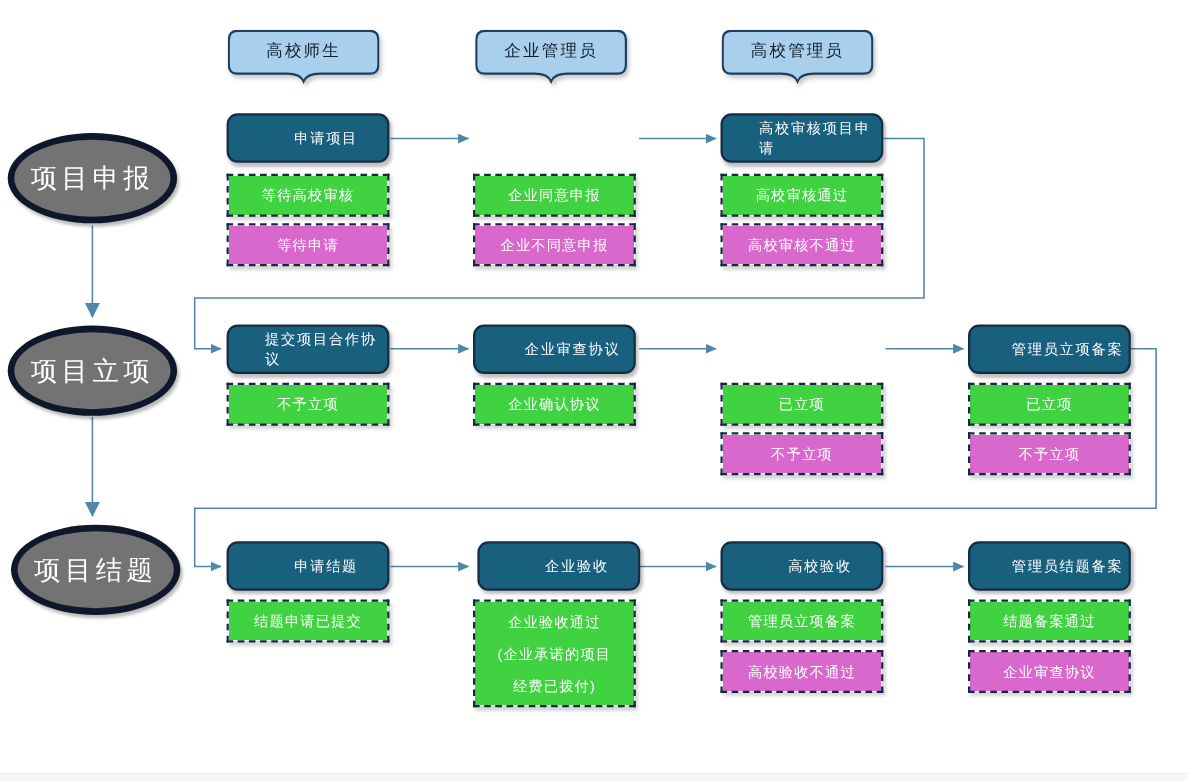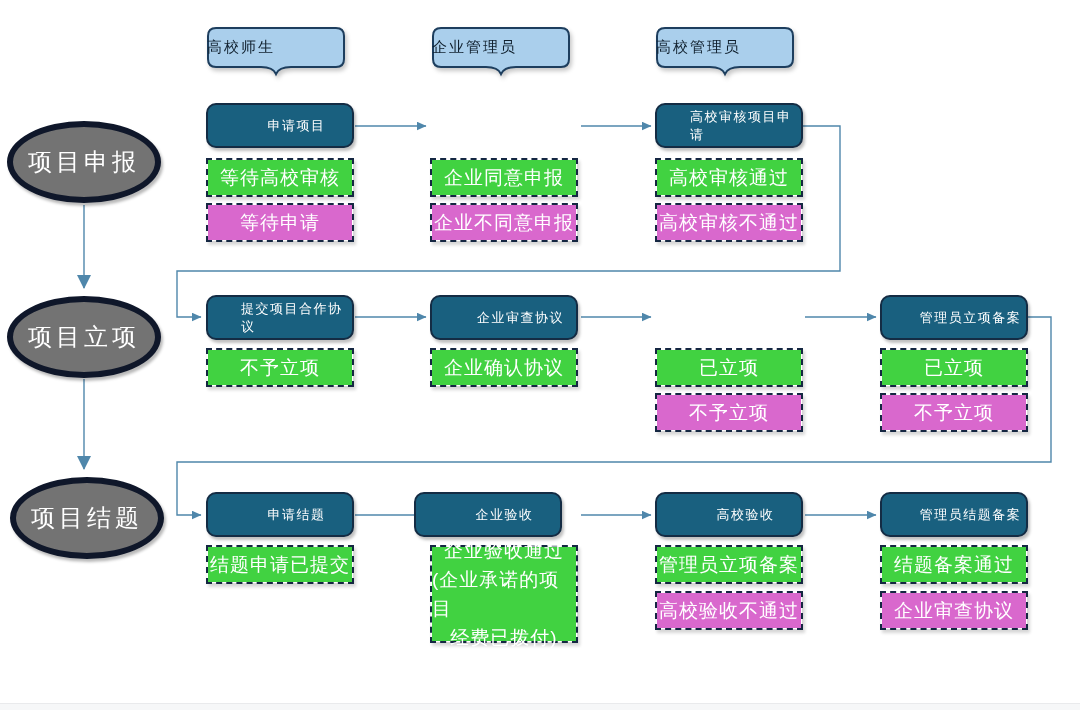--- a/index.html
+++ b/index.html
@@ -6,21 +6,21 @@
   .stage{
     position:relative;width:1080px;height:710px;background:#ffffff;overflow:hidden;
     font-family:"Liberation Sans", sans-serif;
   }
   .connectors{position:absolute;left:0;top:0;z-index:1;}
   
   .lane-header{position:absolute;width:138px;height:50px;z-index:3;}
   .lane-header svg{position:absolute;left:0;top:0;filter:drop-shadow(2px 3px 2px rgba(0,0,0,.22));}
   .lane-header .lbl{
     position:absolute;left:0;top:0;width:138px;height:40px;line-height:40px;
-    font-size:15px;letter-spacing:2px;color:#10202e;
+    text-align:center;font-size:15px;letter-spacing:2px;color:#10202e;
   }
   
   .phase{
     position:absolute;width:154px;height:82px;border-radius:50%;z-index:3;
     background:#737373;border:6px solid #0f172a;box-sizing:border-box;
     display:flex;align-items:center;justify-content:center;
     color:#fff;font-size:24px;letter-spacing:4px;
     box-shadow:2px 3px 3px rgba(0,0,0,.28);
   }
   
@@ -30,21 +30,21 @@
     display:flex;align-items:center;justify-content:center;
     color:#fff;font-size:13px;letter-spacing:1.5px;
     box-shadow:2px 3px 3px rgba(0,0,0,.25);
     padding-left:33px;
   }
   
   .tag{
     position:absolute;width:148px;height:39px;z-index:2;
     border:2px dashed #152742;box-sizing:border-box;background-clip:padding-box;
     display:flex;align-items:center;justify-content:center;flex-direction:column;
-    color:#fff;font-size:19px;letter-spacing:1px;
+    color:#fff;font-size:13px;letter-spacing:1px;
     box-shadow:2px 3px 3px rgba(0,0,0,.16);
   }
   .tag.green{background-color:#41d241;}
   .tag.pink{background-color:#d968cd;}
   .tag.tall{height:98px;line-height:29px;}
   .bottom-strip{
     position:absolute;left:0;top:703px;width:1080px;height:7px;z-index:0;
     background:#f6f7f8;border-top:1px solid #e9eaec;
   }
 </style>
@@ -124,21 +124,21 @@
 
   <div class="tag green" style="left:206px;top:348px">不予立项</div>
   <div class="tag green" style="left:430px;top:348px">企业确认协议</div>
   <div class="tag green" style="left:655px;top:348px">已立项</div>
   <div class="tag green" style="left:880px;top:348px">已立项</div>
 
   <div class="tag pink" style="left:655px;top:393px">不予立项</div>
   <div class="tag pink" style="left:880px;top:393px">不予立项</div>
 
   <div class="step" style="left:206px;top:492px">申请结题</div>
-  <div class="step" style="left:414px;top:492px">企业验收</div>
+  <div class="step" style="left:434px;top:492px">企业验收</div>
   <div class="step" style="left:655px;top:492px">高校验收</div>
   <div class="step" style="left:880px;top:492px">管理员结题备案</div>
 
   <div class="tag green" style="left:206px;top:545px">结题申请已提交</div>
   <div class="tag green tall" style="left:430px;top:545px">
     <span>企业验收通过</span>
     <span>(企业承诺的项目</span>
     <span>经费已拨付)</span>
   </div>
   <div class="tag green" style="left:655px;top:545px">管理员立项备案</div>

